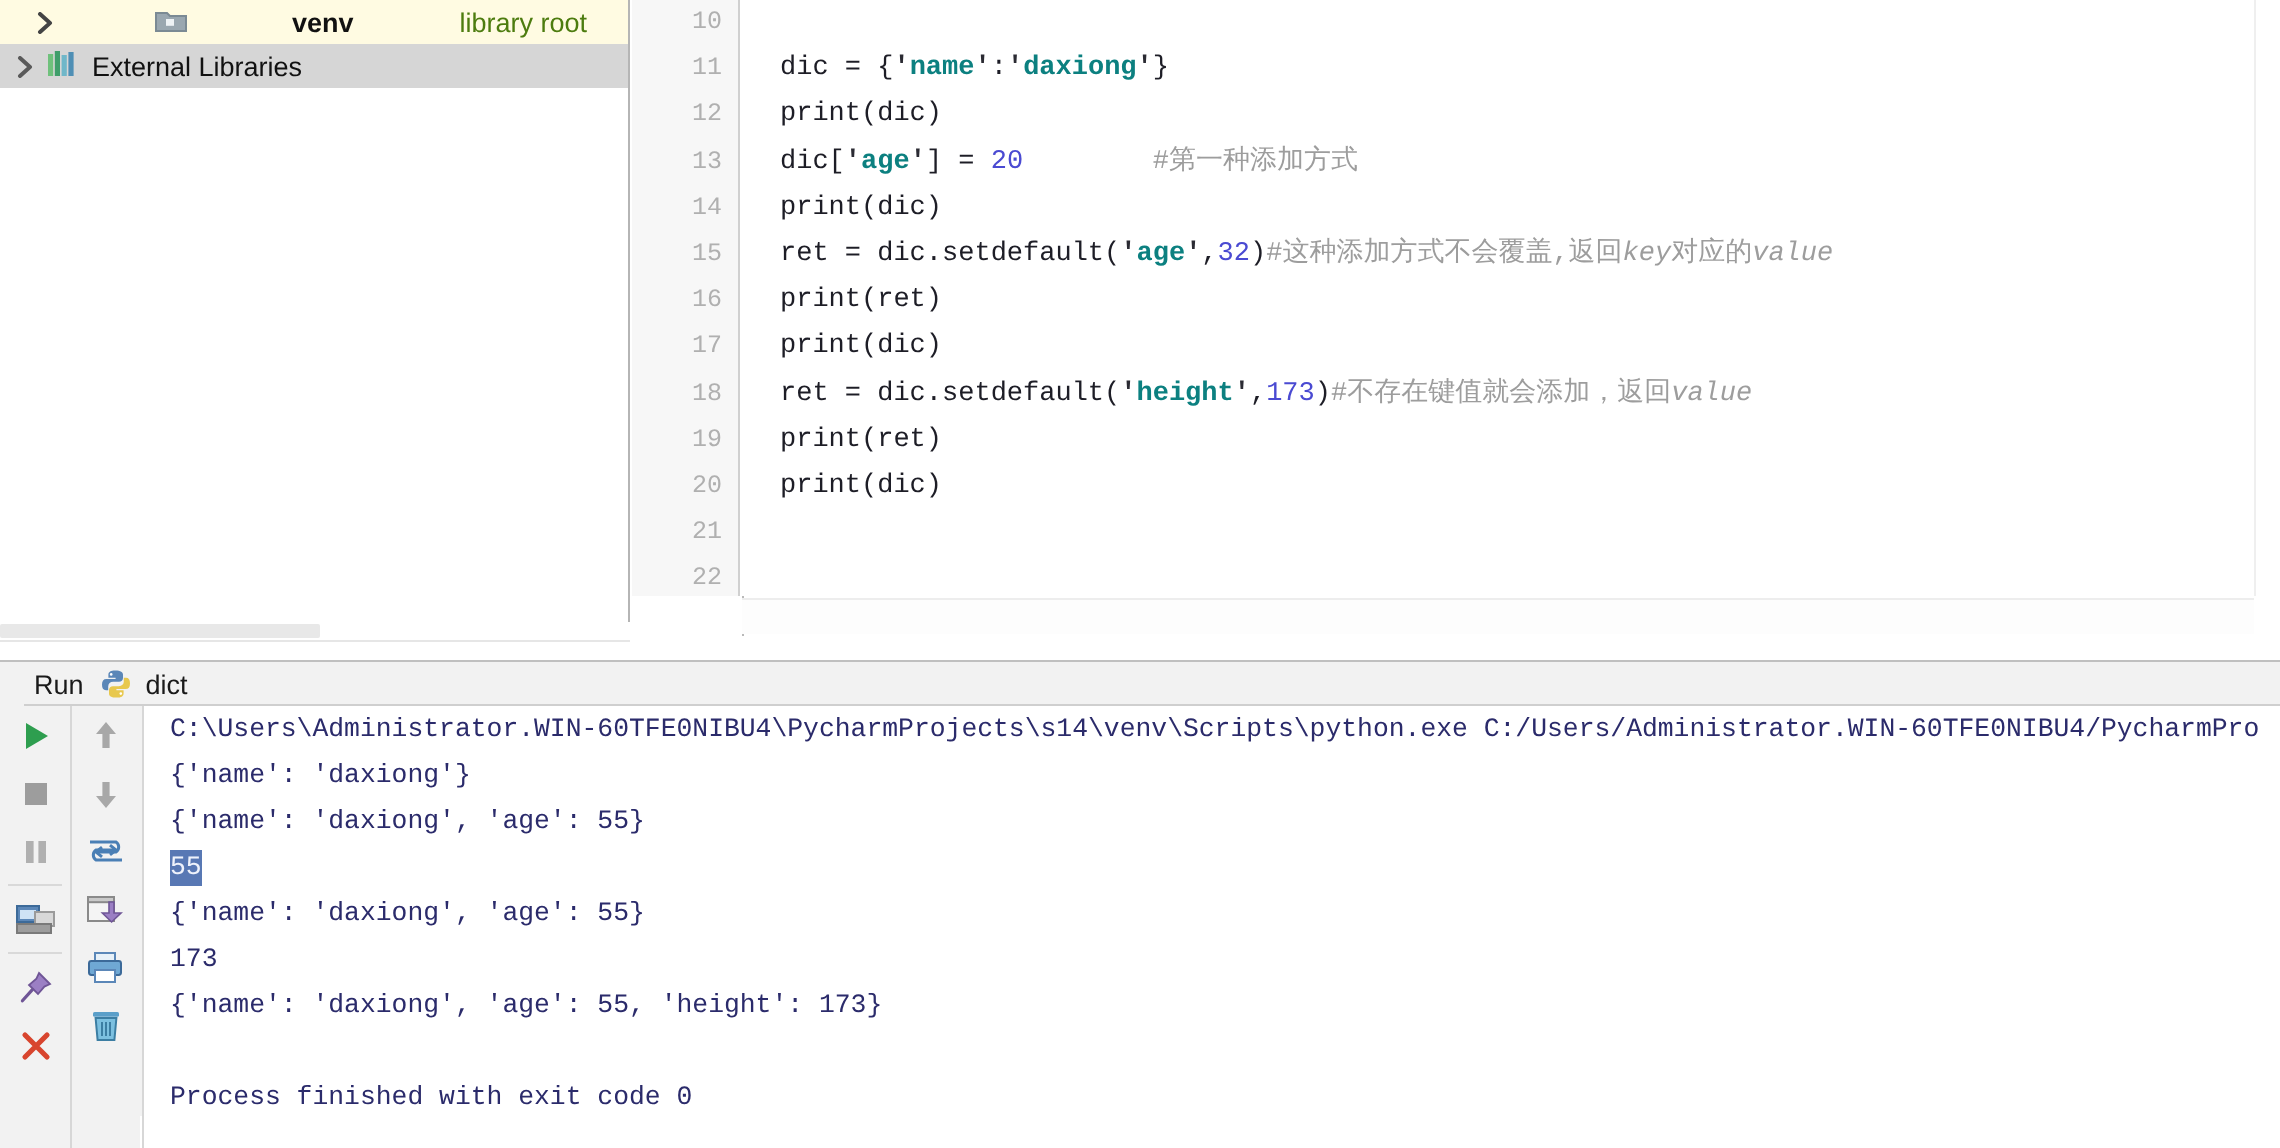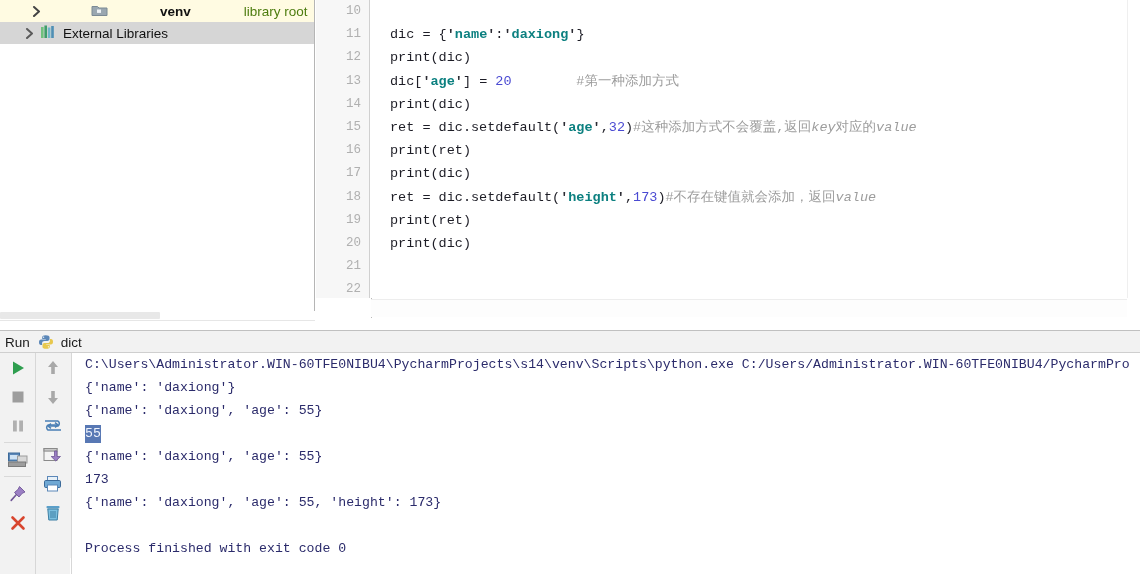--- a/index.html
+++ b/index.html
@@ -16,22 +16,22 @@
 
   
   .sidebar {
     position: absolute; left: 0; top: 0; width: 315px; height: 330px;
     background: #ffffff; border-right: 1px solid #b5b5b5;
   }
   .tree-row {
     position: relative; height: 22px; display: flex; align-items: center;
     font-size: 13.5px; color: #1a1a1a; white-space: nowrap;
   }
-  .tree-row.venv { background: #fffbe2; padding-left: 28px; gap: 47px; }
-  .tree-row.ext  { background: #d6d6d6; padding-left: 21px; }
+  .tree-row.venv { background: #fffbe2; padding-left: 14px; gap: 47px; }
+  .tree-row.ext  { background: #d6d6d6; padding-left: 4px; }
   .chevron {
     width: 16px; height: 16px; display: inline-flex;
     align-items: center; justify-content: center;
     color: #5a5a5a; font-size: 11px; flex: 0 0 16px;
   }
   .chevron svg { display: block; }
   .folder-icon { width: 18px; height: 16px; flex: 0 0 18px; margin-right: 4px; }
   .lib-icon { width: 18px; height: 16px; flex: 0 0 18px; margin: 0 5px 0 3px; }
   .node-label { font-weight: 600; color: #111; }
   .node-sub { color: #4d7c0f; margin-left: 6px; font-weight: 400; }
@@ -87,21 +87,21 @@
     background: #fdfdfd; border-top: 1px solid #ededed;
   }
   .editor-left-edge {
     position: absolute; left: 0; top: 298px; width: 56px; height: 20px;
     background: #ffffff; border-right: 1px solid #b9b9b9;
   }
 
   
   .run-window {
     position: absolute; left: 0; top: 330px; width: 1140px; height: 228px;
-    background: #f2f2f2; border-top: 1px solid #c0c0c0;
+    background: #f2f2f2; border-top: 1px solid #c0c0c0; padding-left: 12px;
   }
   .run-header {
     position: relative; height: 22px; display: flex; align-items: center;
     padding-left: 5px; background: #f2f2f2;
   }
   .run-title { font-size: 13.5px; color: #1a1a1a; }
   .py-icon { width: 16px; height: 16px; margin: 0 7px 0 8px; flex: 0 0 16px; }
   .run-tab-name { font-size: 13.5px; color: #1a1a1a; }
   .run-header-sep {
     position: absolute; left: 0; bottom: 0; width: 1140px; height: 1px; background: #cfcfcf;

